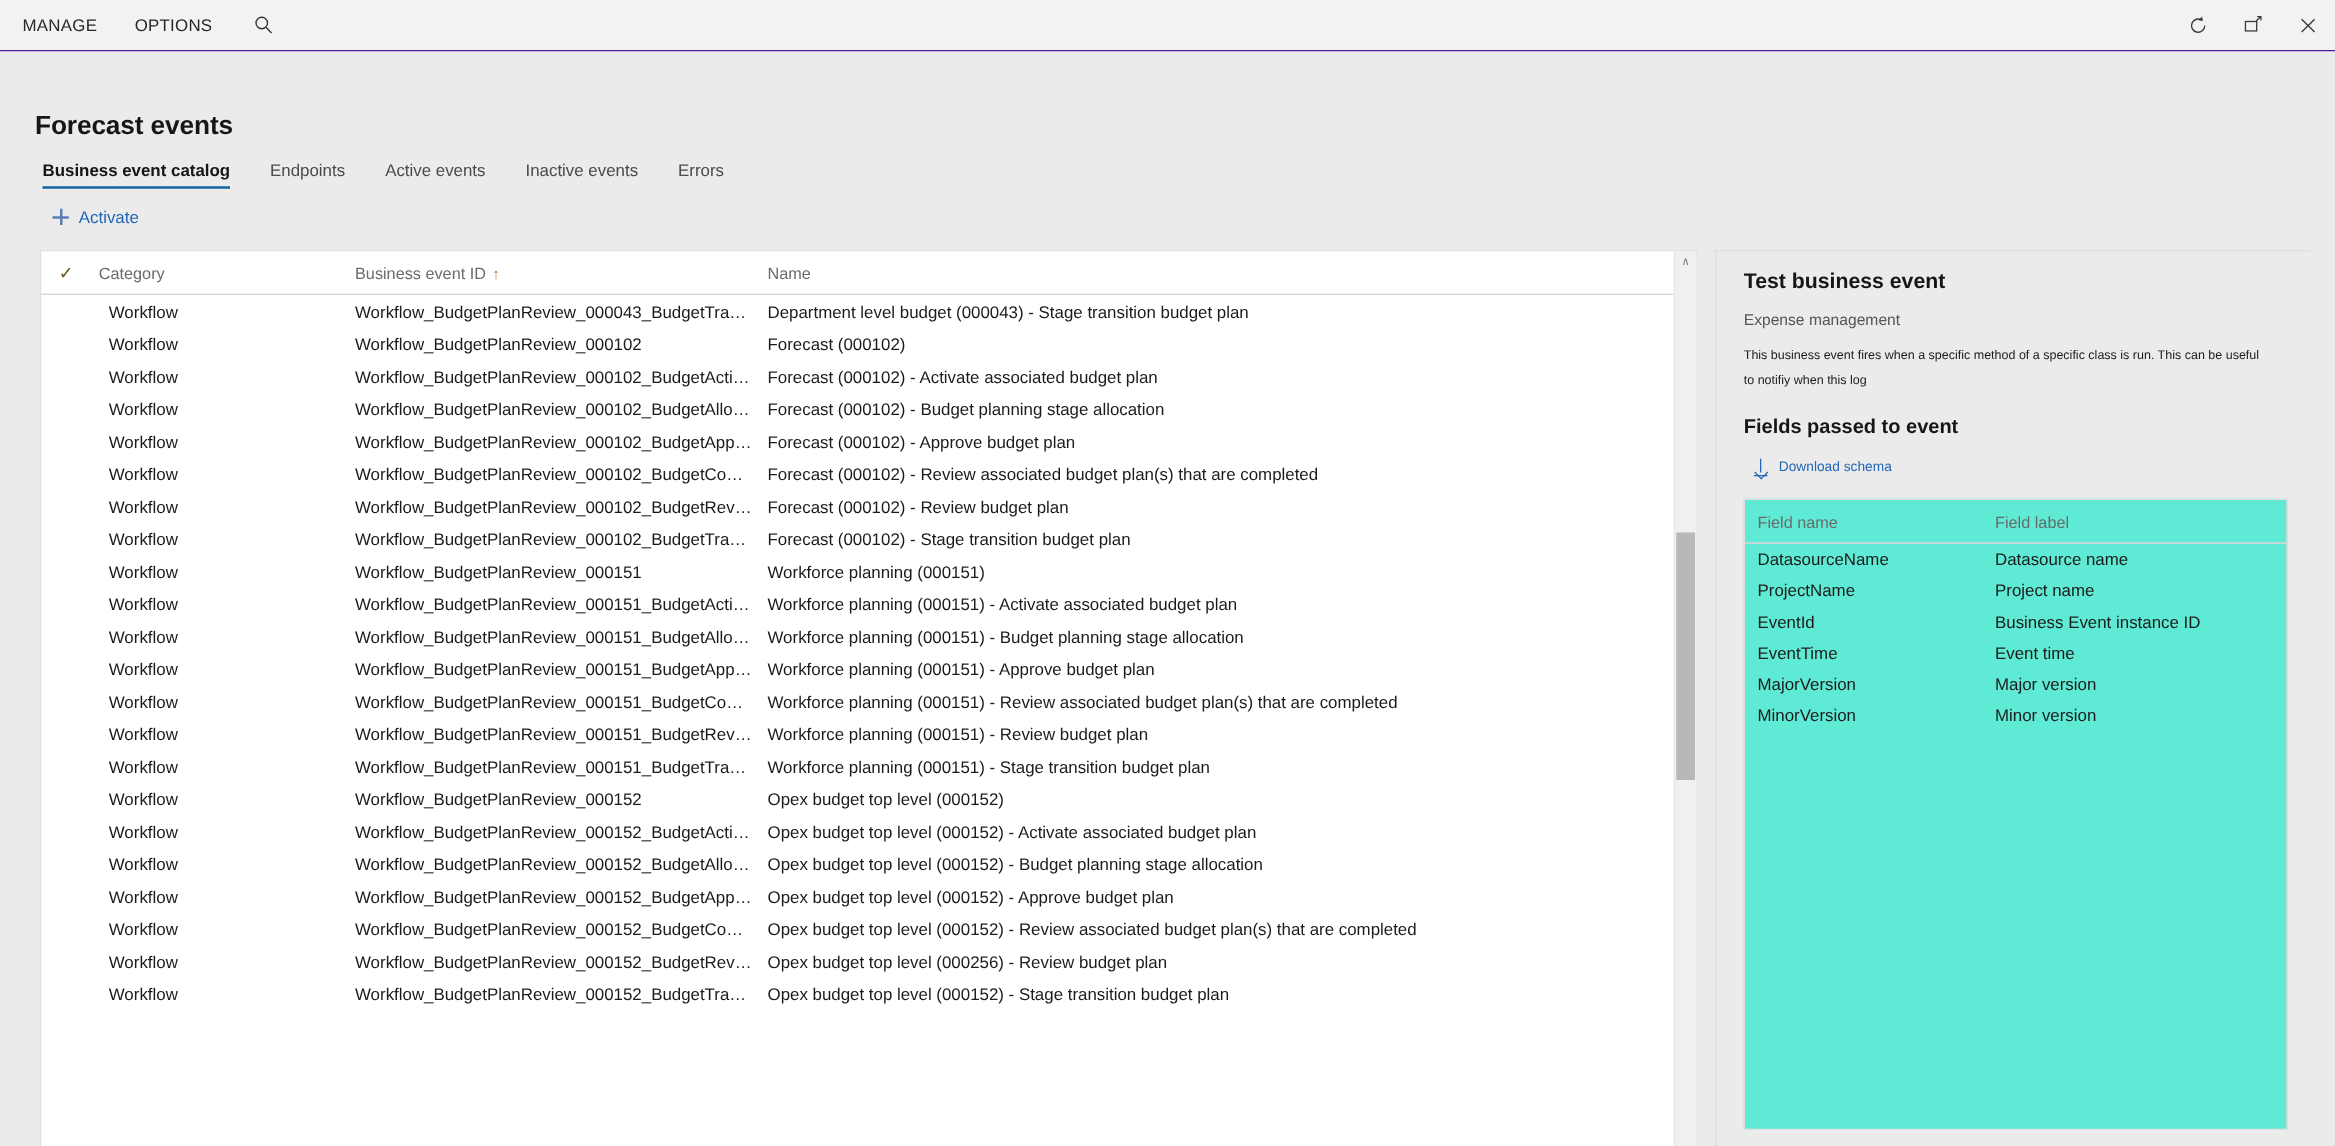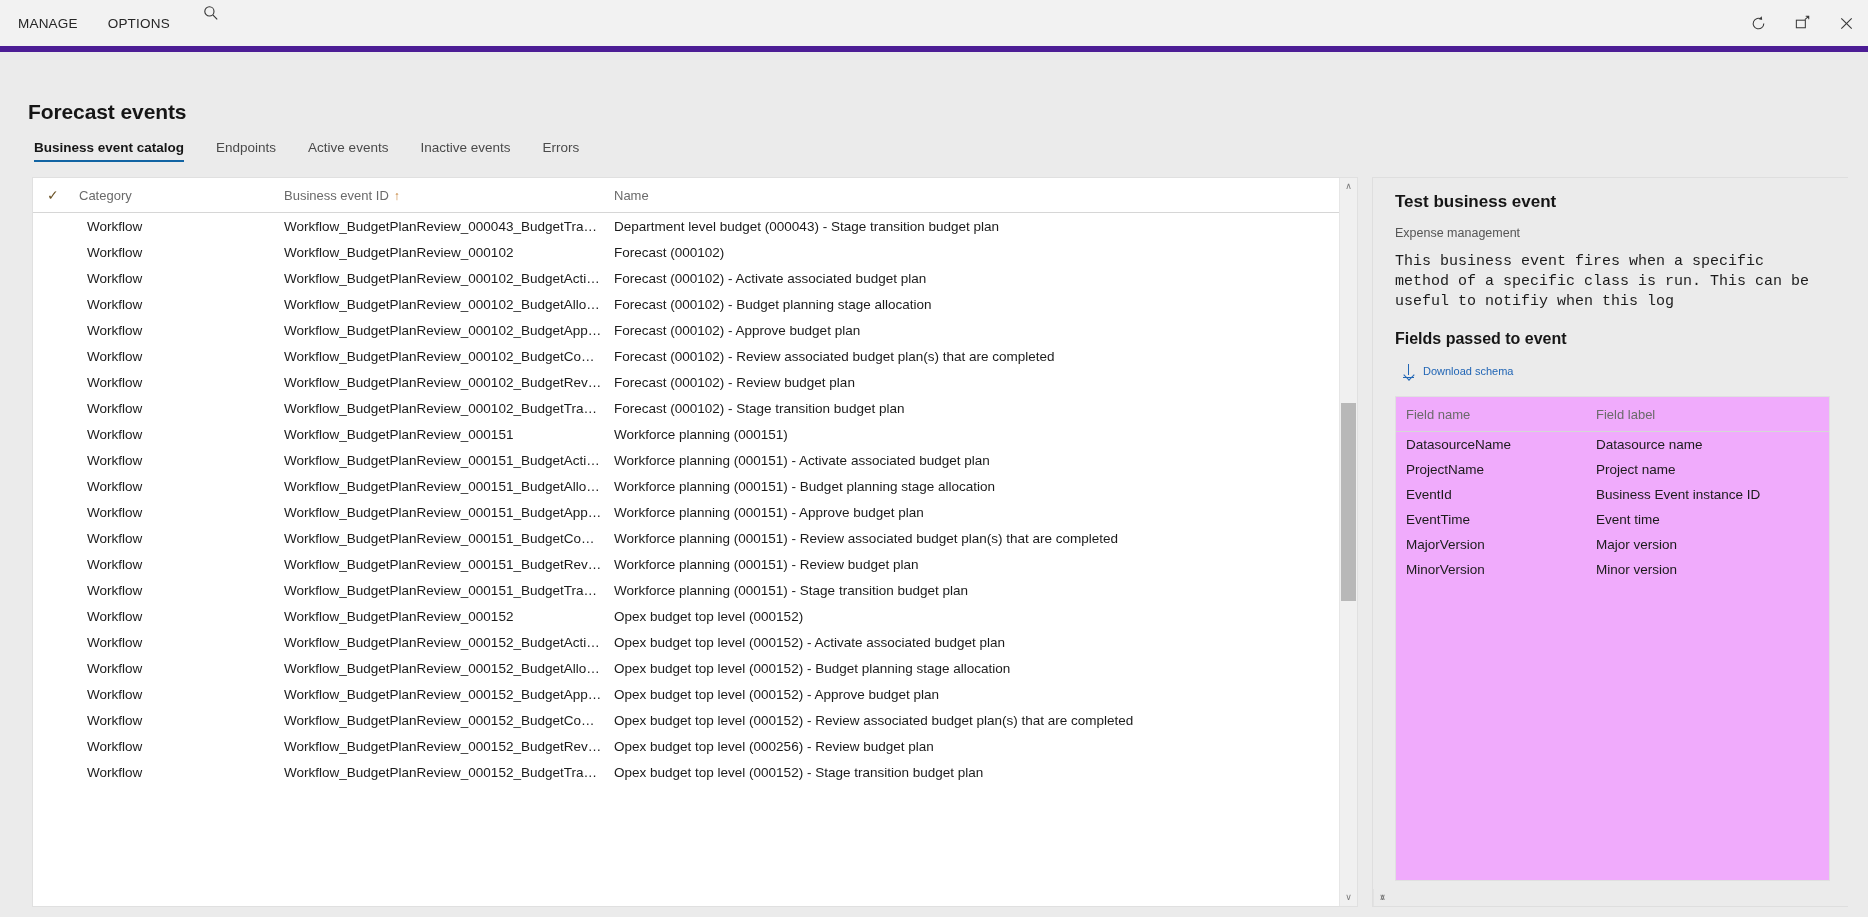--- a/index.html
+++ b/index.html
@@ -11,24 +11,25 @@
     height: 917px;
     overflow: hidden;
     background: #ebebeb;
     font-family: "Liberation Sans", sans-serif;
     color: #1b1b1b;
     -webkit-font-smoothing: antialiased;
   }
 
   
   .topbar {
-    height: 52px;
+    height: 41px;
     background: #f2f2f2;
-    border-bottom: 6px solid #4c1d95;
-    display: flex;
+    border-bottom: 1px solid #4c1d95;
+    display: flex;
+    align-items: center;
     padding: 0 0 0 16px;
     box-sizing: border-box;
   }
   .topbar-menu {
     display: flex;
     align-items: center;
     gap: 26px;
   }
   .topbar-item {
     font-size: 13.5px;
@@ -271,26 +272,25 @@
     font-weight: bold;
     color: #161616;
     margin: 0 0 14px 0;
   }
   .side-sub {
     font-size: 12.5px;
     color: #555;
     margin: 0 0 12px 0;
   }
   .side-desc {
-    font-size: 15px;
+    font-size: 10px;
     color: #1b1b1b;
     line-height: 20px;
     margin: 0 0 18px 0;
     max-width: 415px;
-    font-family: Liberation Mono, monospace;
   }
   .side-h2 {
     font-size: 16px;
     font-weight: bold;
     color: #161616;
     margin: 0 0 14px 0;
   }
   .dl-link {
     display: inline-flex;
     align-items: center;
@@ -326,21 +326,21 @@
   }
   .dl-underline {
     position: absolute;
     left: 0; bottom: 0;
     width: 11px; height: 1.3px;
     background: #2266b5;
   }
 
   .fields-box {
     flex: 1;
-    background: #f0abfc;
+    background: #5eead4;
     border: 1px solid #e0e0e0;
     margin: 0 0 8px 0;
     overflow: hidden;
     min-height: 0;
   }
   table.fields {
     width: 100%;
     border-collapse: collapse;
     table-layout: fixed;
     font-size: 13.5px;
@@ -406,20 +406,26 @@
   <h1 class="page-title">Forecast events</h1>
 
   <div class="tabs">
     <div class="tab active">Business event catalog</div>
     <div class="tab">Endpoints</div>
     <div class="tab">Active events</div>
     <div class="tab">Inactive events</div>
     <div class="tab">Errors</div>
   </div>
 
+  <div class="actionbar">
+    <div class="action-btn">
+      <span class="plus-icon"></span>
+      <span>Activate</span>
+    </div>
+  </div>
 
   <div class="content">
 
     <div class="grid-panel">
       <div class="grid-scroll-wrap">
         <div class="grid-inner">
           <table class="grid">
             <colgroup>
               <col class="c-check">
                 <col class="c-cat">

